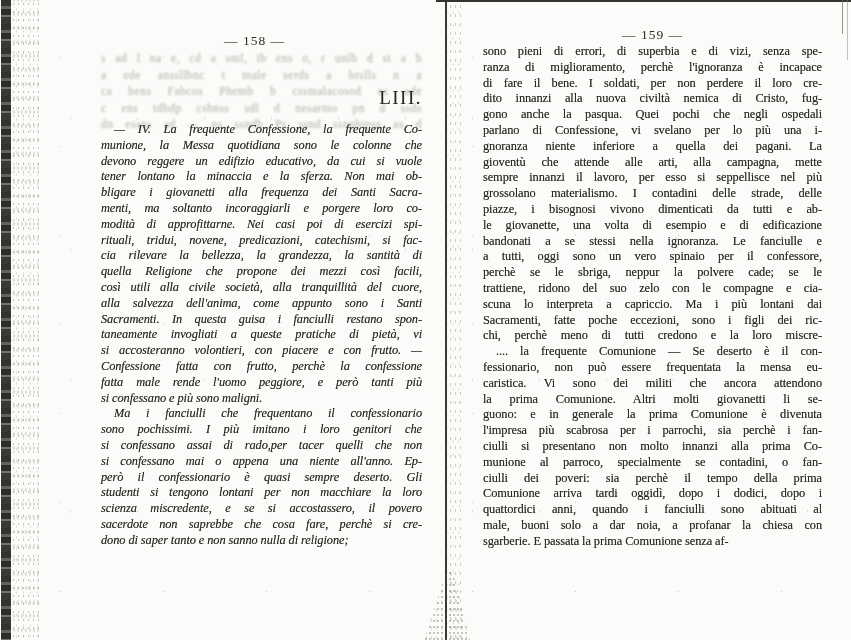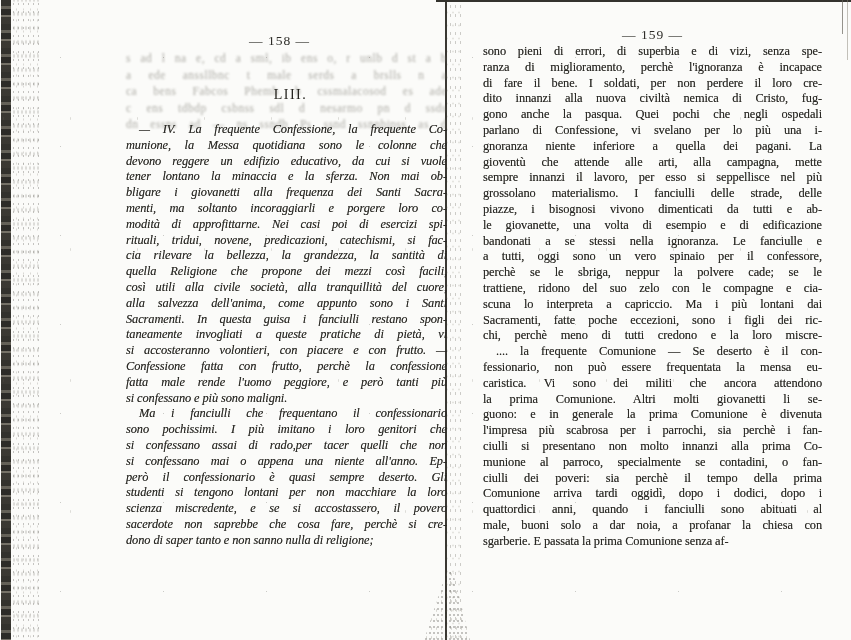--- a/index.html
+++ b/index.html
@@ -69,33 +69,33 @@
     background-image:
       radial-gradient(rgba(60,58,50,.5) 0.5px, transparent 0.8px),
       radial-gradient(rgba(100,96,85,.4) 0.45px, transparent 0.75px);
     background-size: 103px 89px, 67px 131px;
     background-position: 9px 13px, 37px 53px;
     opacity: .5;
   }
 
   
   .page-col { position: absolute; }
-  #left-col  { left: 101px; top: 33px; width: 321px; height: 600px; margin-left: 25px; }
+  #left-col  { left: 101px; top: 33px; width: 321px; height: 600px; }
   #right-col { left: 483px; top: 27px; width: 339px; height: 606px; }
 
   .pgnum {
     position: absolute; left: 0; right: 0; top: 0;
     text-align: center; font-size: 13.5px; letter-spacing: 1px;
     color: #2e2d29;
   }
   #left-col .pgnum { left: -14px; }  
 
   .section-heading {
     position: absolute; left: 8px; right: 0; top: 54px;
-    text-align: center; font-size: 14px; letter-spacing: 1.5px;
+    text-align: right; font-size: 19px; letter-spacing: 1.5px;
     color: #25241f;
   }
 
   .ghost-block { position: absolute; left: 0; right: 0; top: 17px; height: 74px; }
   .ghost-line {
     height: 16.5px; line-height: 16.5px;
     font-size: 11.5px; color: #77756c;
     filter: blur(1.05px); opacity: .6;
     text-align: justify; text-align-last: justify;
     white-space: nowrap; overflow: hidden;
@@ -175,21 +175,21 @@
   <div class="page-body">
       <div class="tline">sono pieni di errori, di superbia e di vizi, senza spe-</div>
       <div class="tline">ranza di miglioramento, perchè l'ignoranza è incapace</div>
       <div class="tline">di fare il bene. I soldati, per non perdere il loro cre-</div>
       <div class="tline">dito innanzi alla nuova civiltà nemica di Cristo, fug-</div>
       <div class="tline">gono anche la pasqua. Quei pochi che negli ospedali</div>
       <div class="tline">parlano di Confessione, vi svelano per lo più una i-</div>
       <div class="tline">gnoranza niente inferiore a quella dei pagani. La</div>
       <div class="tline">gioventù che attende alle arti, alla campagna, mette</div>
       <div class="tline">sempre innanzi il lavoro, per esso si seppellisce nel più</div>
-      <div class="tline">grossolano materialismo. I fanciulli delle strade, delle</div>
+      <div class="tline">grossolano materialismo. I contadini delle strade, delle</div>
       <div class="tline">piazze, i bisognosi vivono dimenticati da tutti e ab-</div>
       <div class="tline">le giovanette, una volta di esempio e di edificazione</div>
       <div class="tline">bandonati a se stessi nella ignoranza. Le fanciulle e</div>
       <div class="tline">a tutti, oggi sono un vero spinaio per il confessore,</div>
       <div class="tline">perchè se le sbriga, neppur la polvere cade; se le</div>
       <div class="tline">trattiene, ridono del suo zelo con le compagne e cia-</div>
       <div class="tline">scuna lo interpreta a capriccio. Ma i più lontani dai</div>
       <div class="tline">Sacramenti, fatte poche eccezioni, sono i figli dei ric-</div>
       <div class="tline">chi, perchè meno di tutti credono e la loro miscre-</div>
       <div class="tline indent">.... la frequente Comunione — Se deserto è il con-</div>

